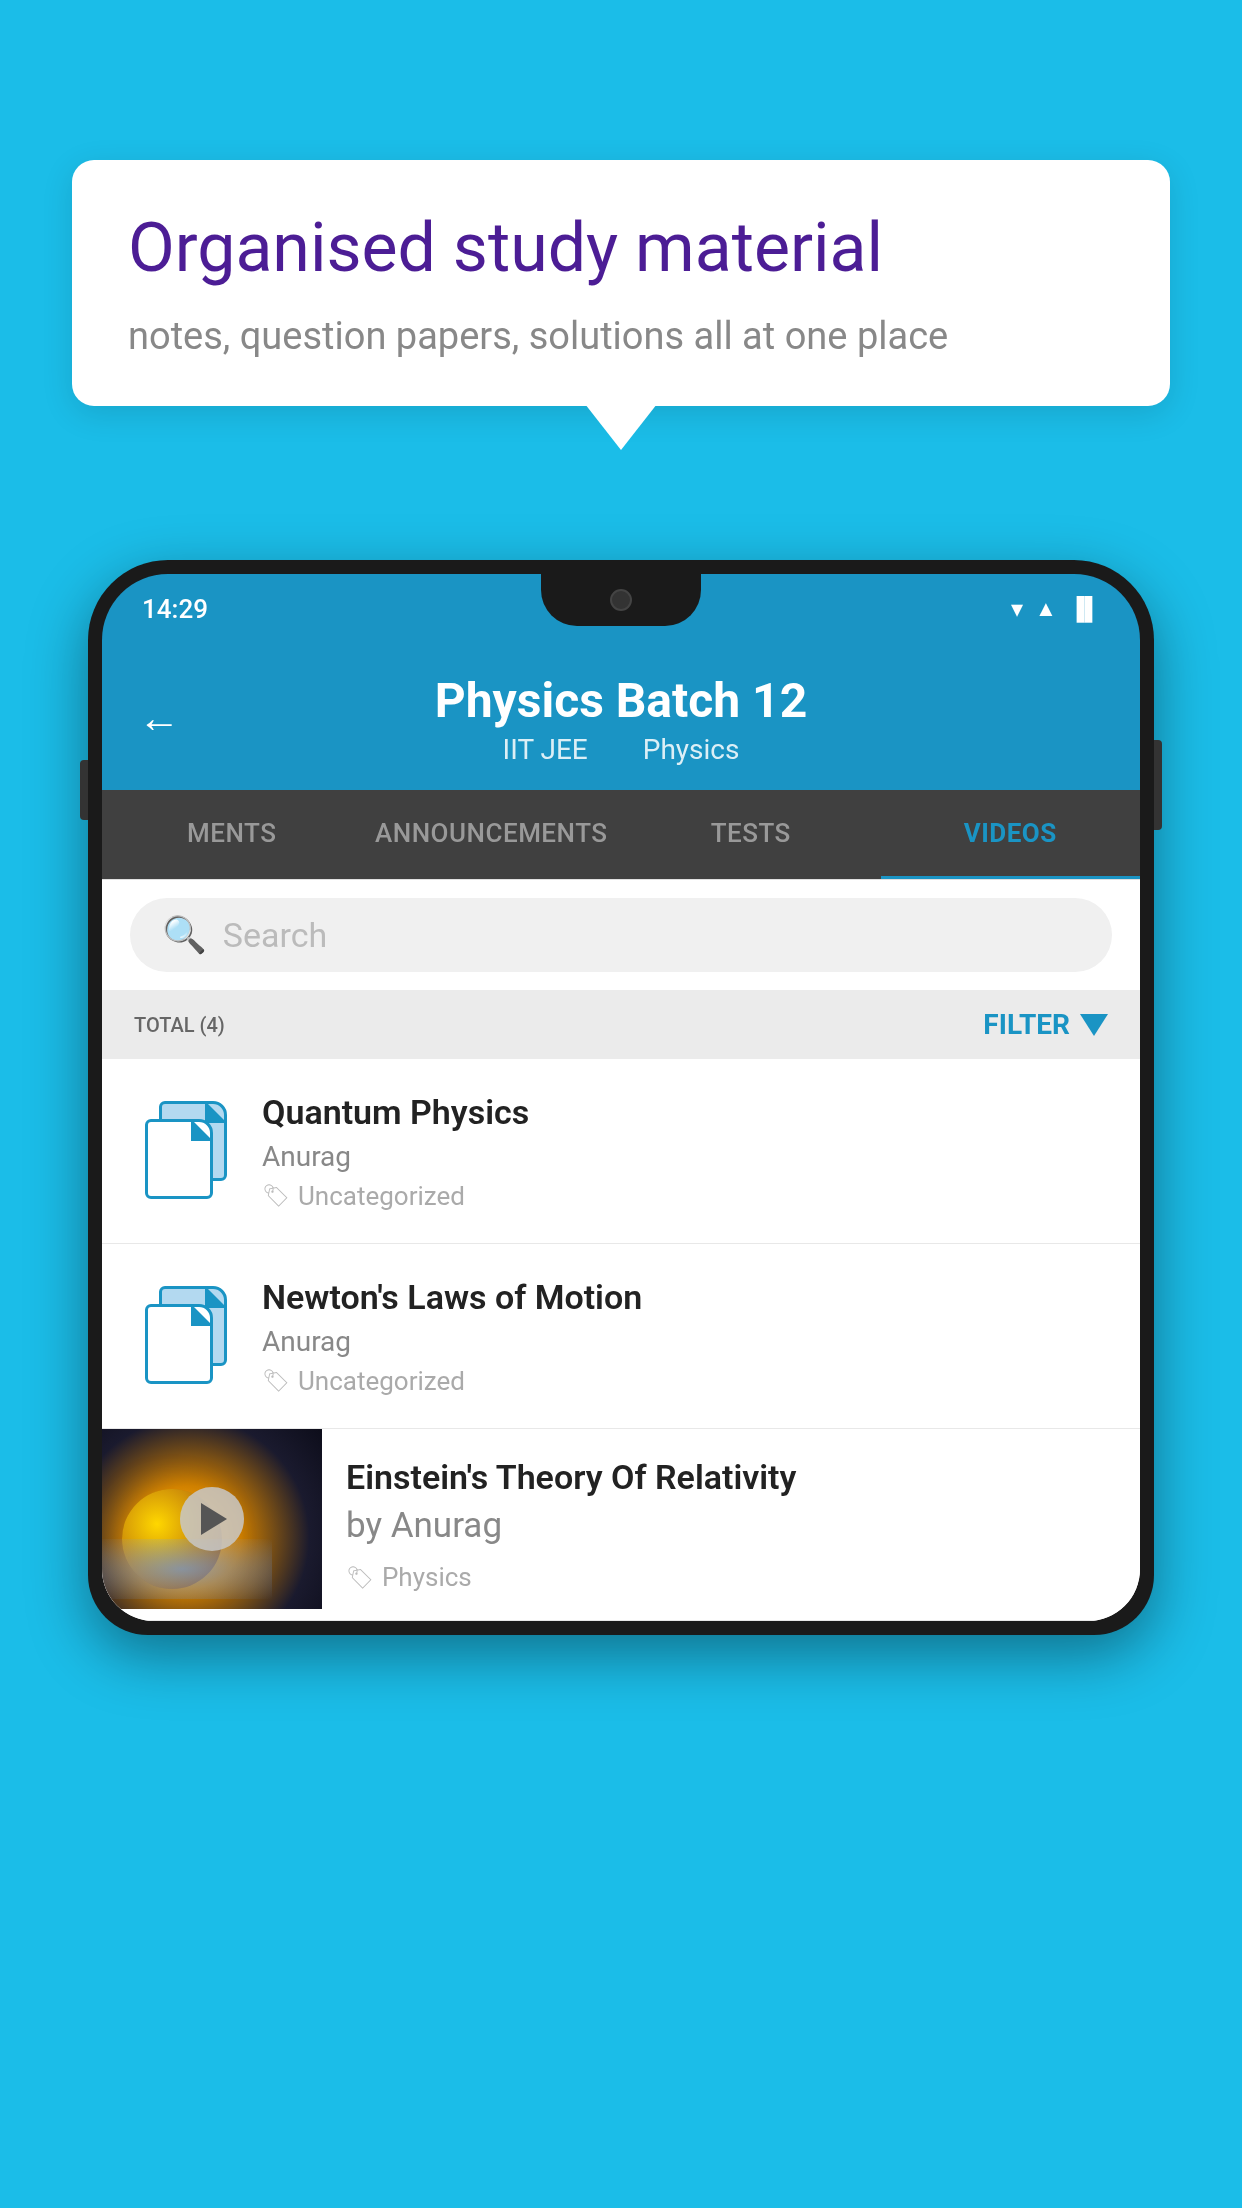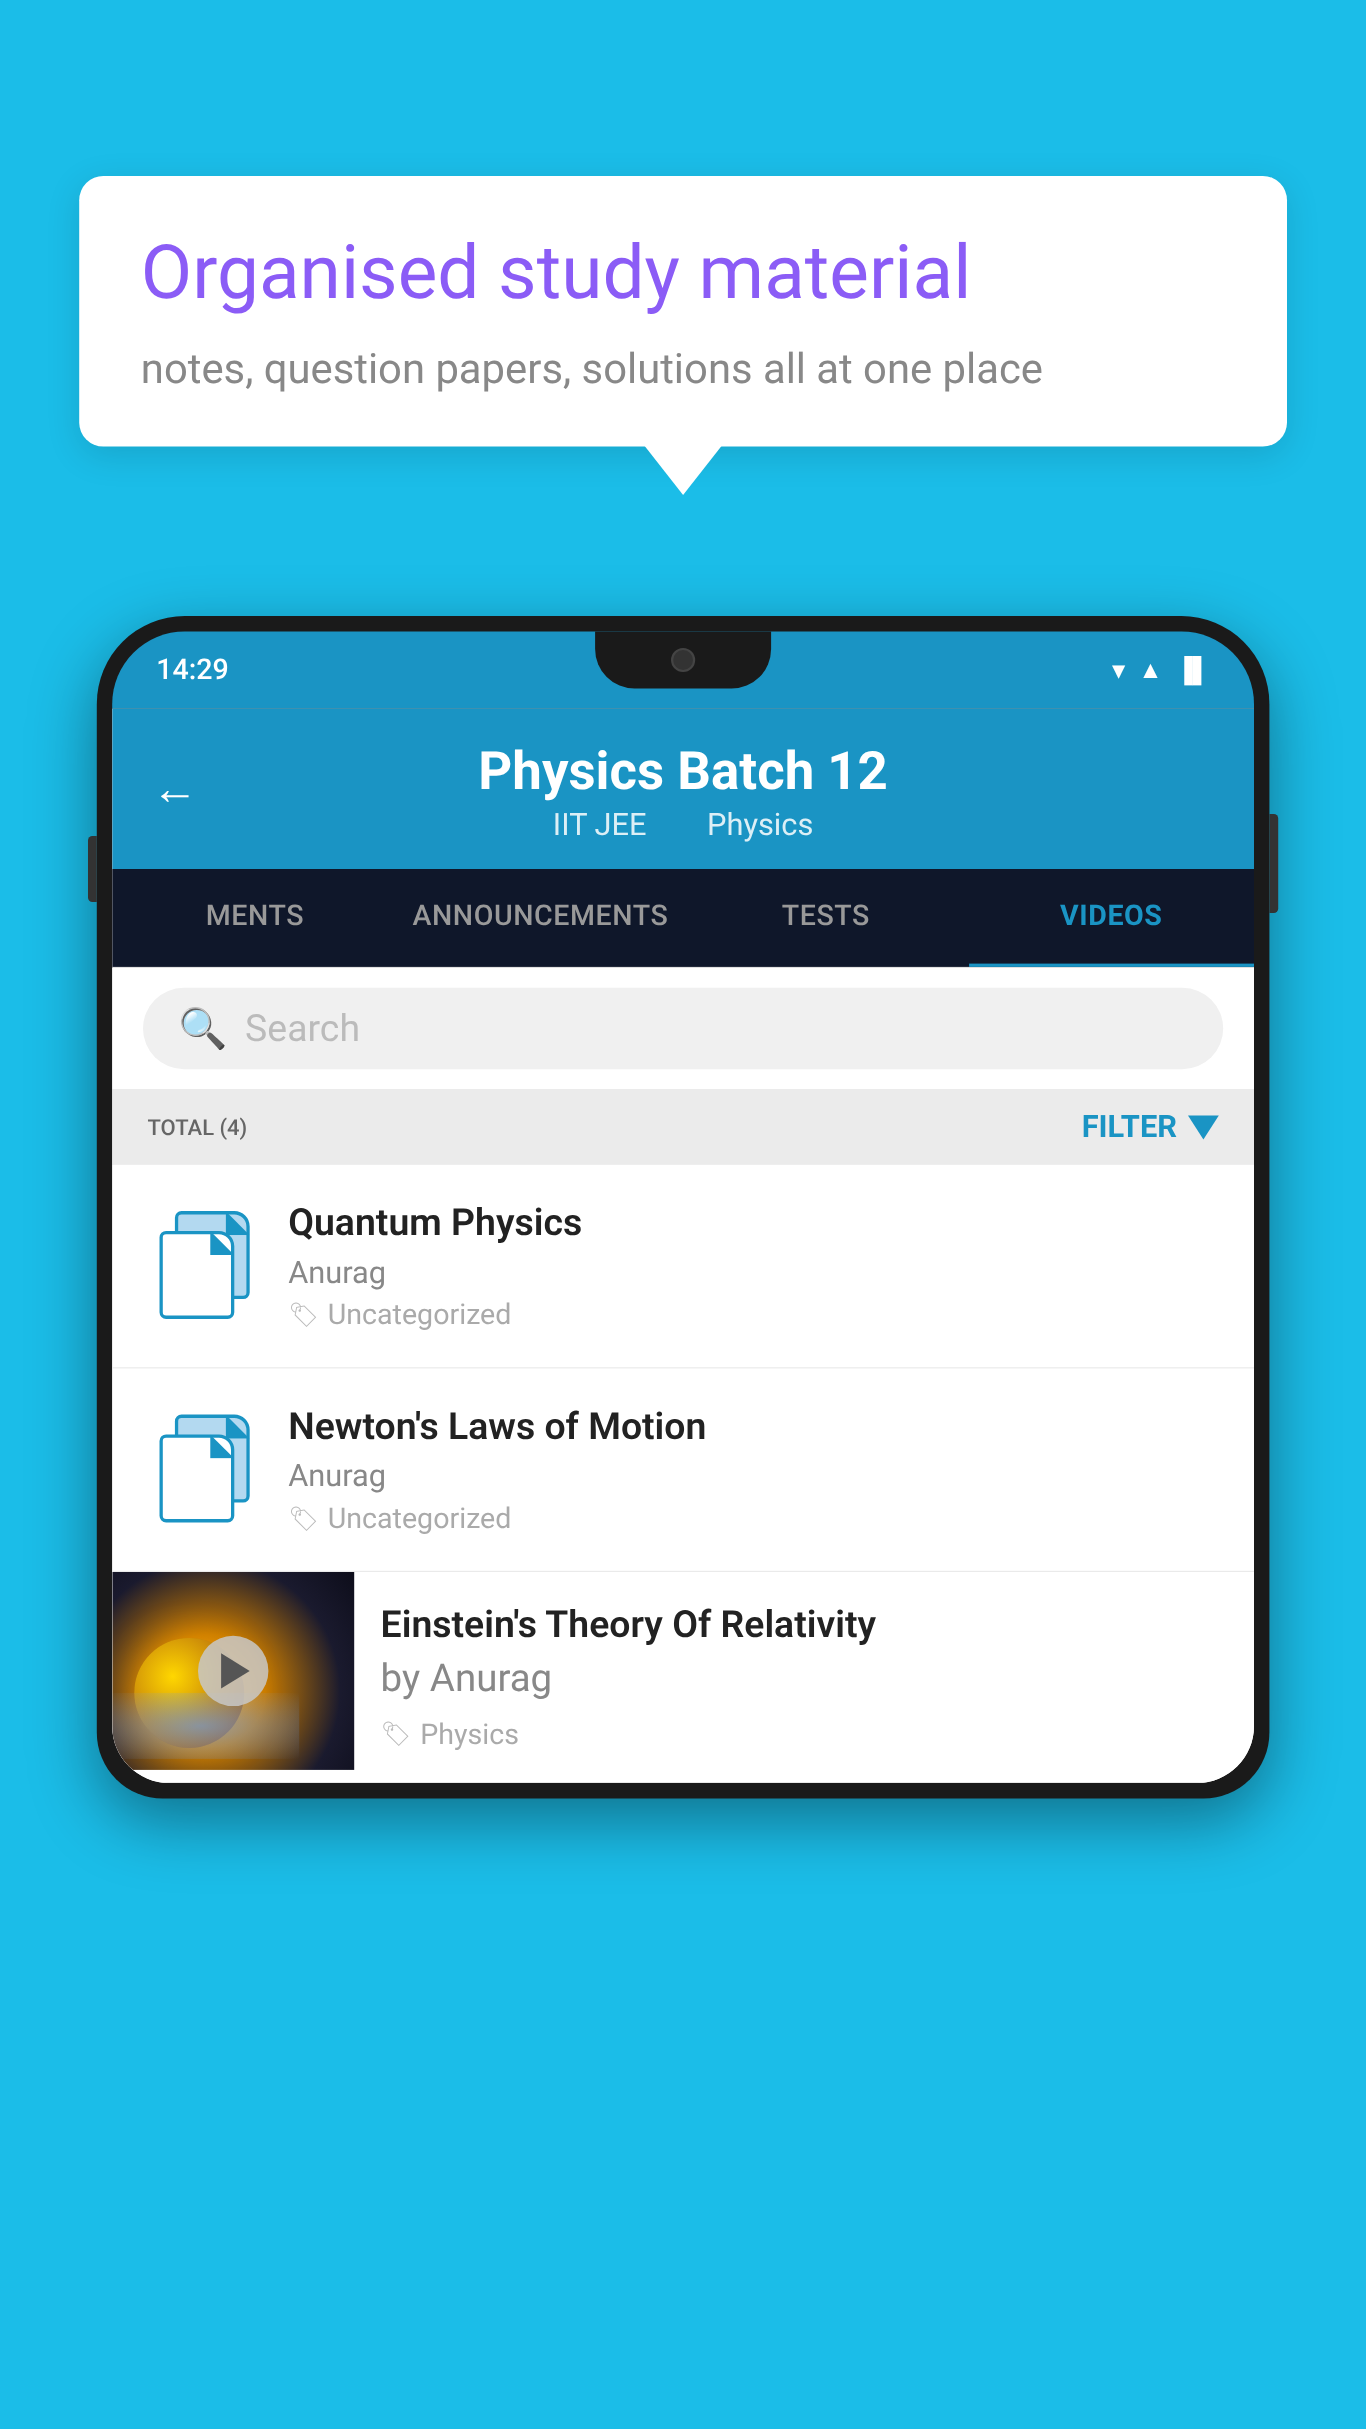--- a/index.html
+++ b/index.html
@@ -32,21 +32,21 @@
       left: 50%;
       transform: translateX(-50%);
       width: 0;
       height: 0;
       border-left: 36px solid transparent;
       border-right: 36px solid transparent;
       border-top: 46px solid white;
     }
 
     .bubble-title {
-      color: #8b5cf6;
+      color: #4c1d95;
       font-size: 68px;
       font-weight: 400;
       line-height: 1.2;
       margin-bottom: 24px;
     }
     .bubble-subtitle {
       color: #888;
       font-size: 38px;
       font-weight: 400;
     }
@@ -149,21 +149,21 @@
       color: rgba(255,255,255,0.85);
       font-size: 28px;
       margin-top: 4px;
     }
     .header-subtitle span {
       margin: 0 12px;
     }
 
     
     .tabs-bar {
-      background: #0f172a;
+      background: #404040;
       display: flex;
       border-bottom: 1px solid #e0e0e0;
       overflow-x: auto;
     }
     .tab-item {
       flex: 1;
       text-align: center;
       padding: 28px 10px;
       font-size: 26px;
       font-weight: 500;

